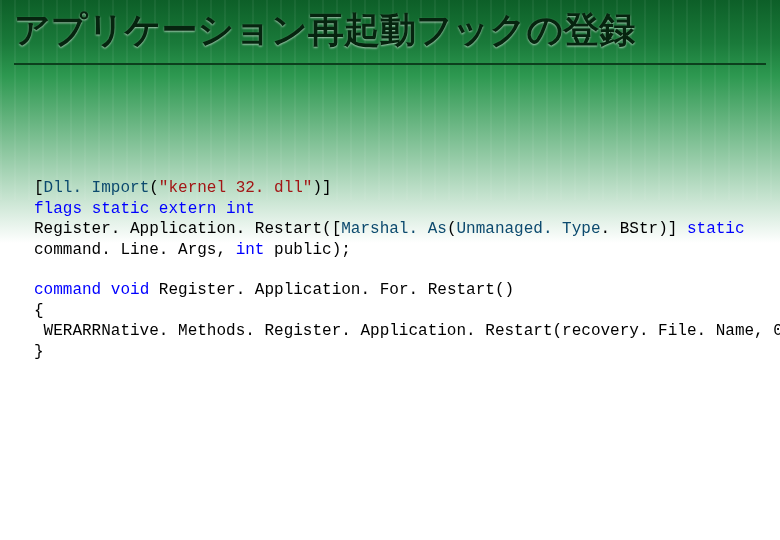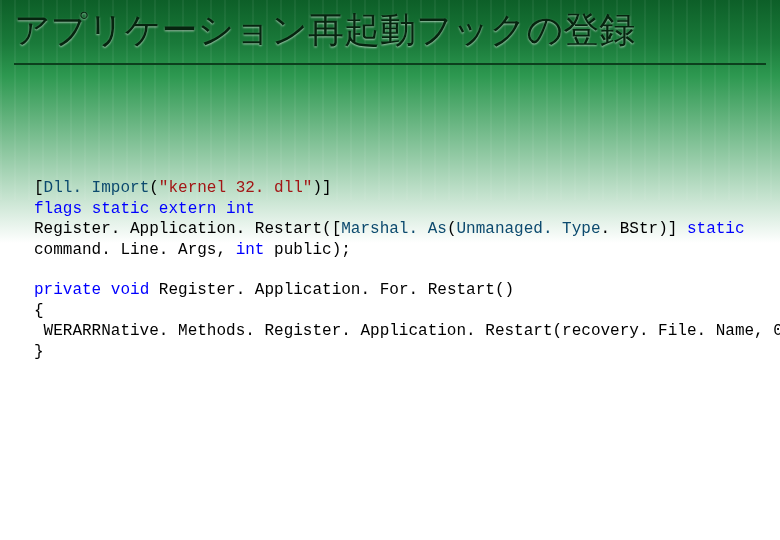--- a/index.html
+++ b/index.html
@@ -25,21 +25,21 @@
       rgba(255,255,255,0)    14px);
     pointer-events: none;
   }
   .title {
     position: absolute;
     top: 6px;
     left: 14px;
     right: 14px;
     color: #06240f;
     font-size: 36px;
-    font-weight: 400;
+    font-weight: 700;
     letter-spacing: 0px;
     text-shadow: 0 1px 2px rgba(255,255,255,0.6);
     border-bottom: 2px solid #0c3f1d;
     padding-bottom: 8px;
   }
   .code-area {
     position: absolute;
     top: 158px;
     left: 34px;
     right: 34px;
@@ -58,16 +58,16 @@
 <body>
 
 <div class="stripes"></div>
 
 <div class="title">アプリケーション再起動フックの登録</div>
 
 <div class="code-area">
 <div class="code-block"><span>[</span><span class="type">Dll. Import</span><span>(</span><span class="str">"kernel 32. dll"</span><span>)]</span>
 <span class="kw">flags</span><span> </span><span class="kw">static</span><span> </span><span class="kw">extern</span><span> </span><span class="kw">int</span>
 <span>Register. Application. Restart([</span><span class="type">Marshal. As</span><span>(</span><span class="type">Unmanaged. Type</span><span>. BStr)] </span><span class="kw">static</span>
-<span>command. Line. Args, </span><span class="kw">int</span><span> public);</span></div><div class="code-block"><span class="kw">private</span><span> </span><span class="kw">void</span><span> Register. Application. For. Restart()</span>
+<span>command. Line. Args, </span><span class="kw">int</span><span> public);</span></div><div class="code-block"><span class="kw">command</span><span> </span><span class="kw">void</span><span> Register. Application. For. Restart()</span>
 <span>{</span>
 <span> WERARRNative. Methods. Register. Application. Restart(recovery. File. Name, 0);</span>
 <span>}</span></div></div>
 
 </body></html>

